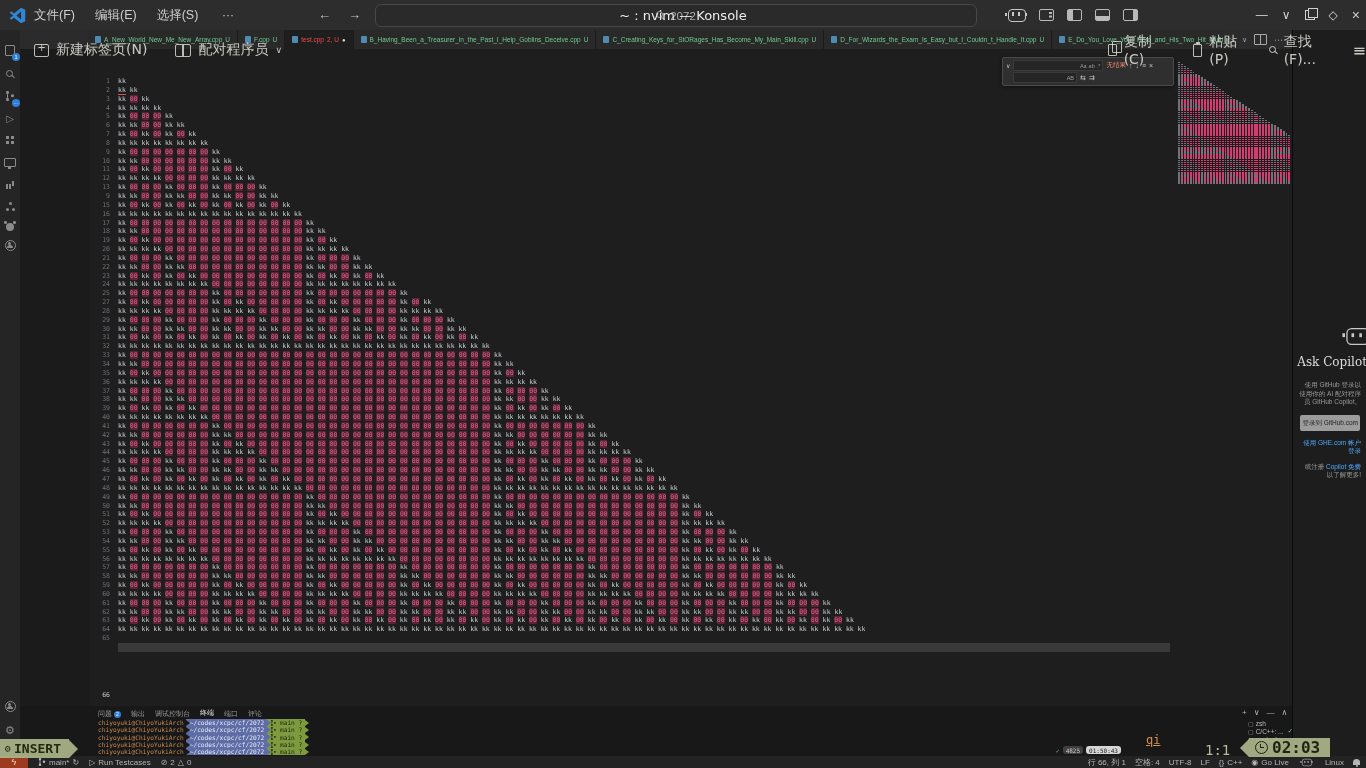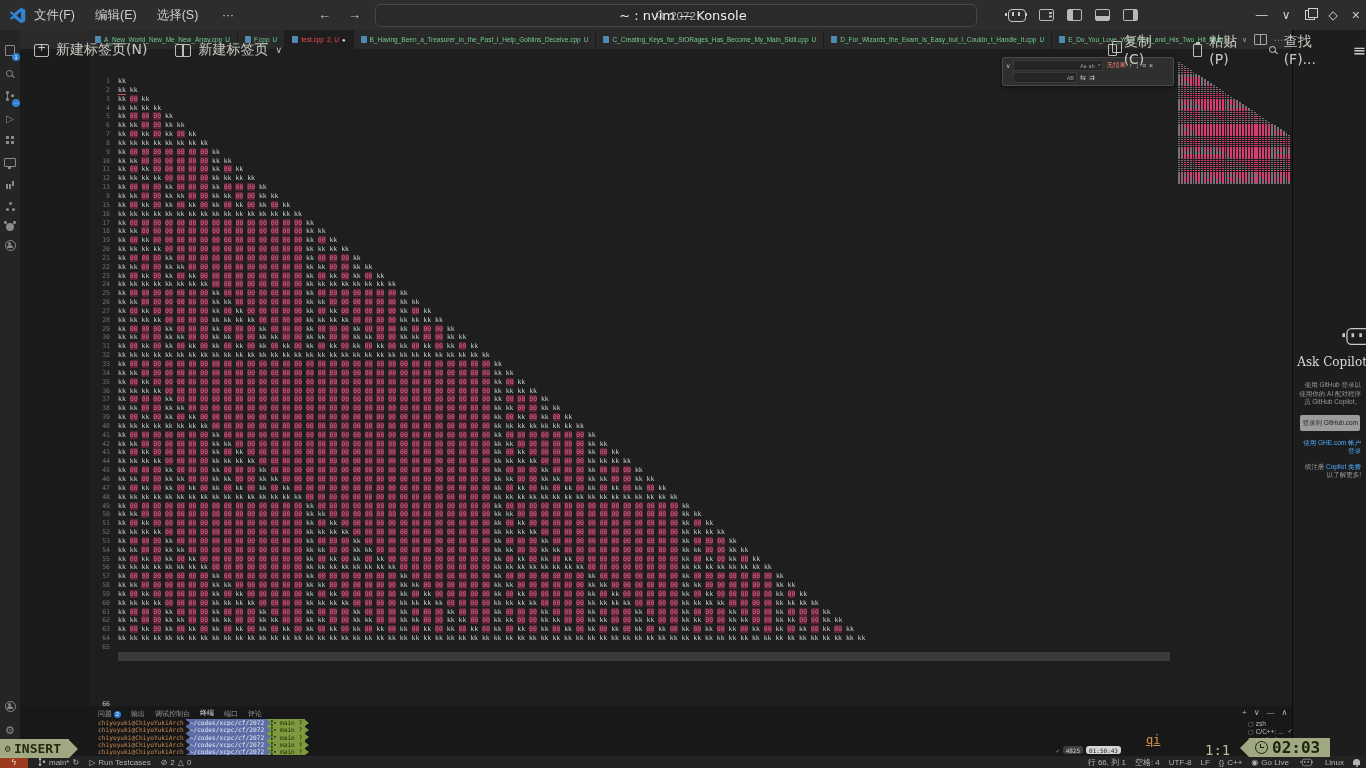--- a/index.html
+++ b/index.html
@@ -319,21 +319,21 @@
     <span>⋯</span>
     <span>×</span>
   </div>
   <div id="sidebar" class="abs"></div>
 
   <div class="ktool abs" style="left:34px;">
     <span class="ntico"></span>
     <span>新建标签页(N)</span>
     <span style="width:14px;"></span>
     <span class="spico2"></span>
-    <span>新建标签页</span>
+    <span>配对程序员</span>
     <span style="font-size:9px;">∨</span>
   </div>
   <div class="ktool abs" style="left:1072px;padding-left:36px;">
     <span class="cpico"></span>
     <span>复制(C)</span>
     <span style="width:18px;"></span>
     <span class="pico"></span>
     <span>粘贴(P)</span>
     <span style="width:8px;"></span>
     <span class="mag"></span>
@@ -362,21 +362,20 @@
         <div class="cl"><span class="g">16</span><span class="tx">kk kk kk kk kk kk kk kk kk kk kk kk kk kk kk kk</span></div>
         <div class="cl"><span class="g">17</span><span class="tx">kk <b>00</b> <b>00</b> <b>00</b> <b>00</b> <b>00</b> <b>00</b> <b>00</b> <b>00</b> <b>00</b> <b>00</b> <b>00</b> <b>00</b> <b>00</b> <b>00</b> <b>00</b> kk</span></div>
         <div class="cl"><span class="g">18</span><span class="tx">kk kk <b>00</b> <b>00</b> <b>00</b> <b>00</b> <b>00</b> <b>00</b> <b>00</b> <b>00</b> <b>00</b> <b>00</b> <b>00</b> <b>00</b> <b>00</b> <b>00</b> kk kk</span></div>
         <div class="cl"><span class="g">19</span><span class="tx">kk <b>00</b> kk <b>00</b> <b>00</b> <b>00</b> <b>00</b> <b>00</b> <b>00</b> <b>00</b> <b>00</b> <b>00</b> <b>00</b> <b>00</b> <b>00</b> <b>00</b> kk <b>00</b> kk</span></div>
         <div class="cl"><span class="g">20</span><span class="tx">kk kk kk kk <b>00</b> <b>00</b> <b>00</b> <b>00</b> <b>00</b> <b>00</b> <b>00</b> <b>00</b> <b>00</b> <b>00</b> <b>00</b> <b>00</b> kk kk kk kk</span></div>
         <div class="cl"><span class="g">21</span><span class="tx">kk <b>00</b> <b>00</b> <b>00</b> kk <b>00</b> <b>00</b> <b>00</b> <b>00</b> <b>00</b> <b>00</b> <b>00</b> <b>00</b> <b>00</b> <b>00</b> <b>00</b> kk <b>00</b> <b>00</b> <b>00</b> kk</span></div>
         <div class="cl"><span class="g">22</span><span class="tx">kk kk <b>00</b> <b>00</b> kk kk <b>00</b> <b>00</b> <b>00</b> <b>00</b> <b>00</b> <b>00</b> <b>00</b> <b>00</b> <b>00</b> <b>00</b> kk kk <b>00</b> <b>00</b> kk kk</span></div>
         <div class="cl"><span class="g">23</span><span class="tx">kk <b>00</b> kk <b>00</b> kk <b>00</b> kk <b>00</b> <b>00</b> <b>00</b> <b>00</b> <b>00</b> <b>00</b> <b>00</b> <b>00</b> <b>00</b> kk <b>00</b> kk <b>00</b> kk <b>00</b> kk</span></div>
         <div class="cl"><span class="g">24</span><span class="tx">kk kk kk kk kk kk kk kk <b>00</b> <b>00</b> <b>00</b> <b>00</b> <b>00</b> <b>00</b> <b>00</b> <b>00</b> kk kk kk kk kk kk kk kk</span></div>
         <div class="cl"><span class="g">25</span><span class="tx">kk <b>00</b> <b>00</b> <b>00</b> <b>00</b> <b>00</b> <b>00</b> <b>00</b> kk <b>00</b> <b>00</b> <b>00</b> <b>00</b> <b>00</b> <b>00</b> <b>00</b> kk <b>00</b> <b>00</b> <b>00</b> <b>00</b> <b>00</b> <b>00</b> <b>00</b> kk</span></div>
-        <div class="cl"><span class="g">26</span><span class="tx">kk kk <b>00</b> <b>00</b> <b>00</b> <b>00</b> <b>00</b> <b>00</b> kk kk <b>00</b> <b>00</b> <b>00</b> <b>00</b> <b>00</b> <b>00</b> kk kk <b>00</b> <b>00</b> <b>00</b> <b>00</b> <b>00</b> <b>00</b> kk kk</span></div>
         <div class="cl"><span class="g">27</span><span class="tx">kk <b>00</b> kk <b>00</b> <b>00</b> <b>00</b> <b>00</b> <b>00</b> kk <b>00</b> kk <b>00</b> <b>00</b> <b>00</b> <b>00</b> <b>00</b> kk <b>00</b> kk <b>00</b> <b>00</b> <b>00</b> <b>00</b> <b>00</b> kk <b>00</b> kk</span></div>
         <div class="cl"><span class="g">28</span><span class="tx">kk kk kk kk <b>00</b> <b>00</b> <b>00</b> <b>00</b> kk kk kk kk <b>00</b> <b>00</b> <b>00</b> <b>00</b> kk kk kk kk <b>00</b> <b>00</b> <b>00</b> <b>00</b> kk kk kk kk</span></div>
         <div class="cl"><span class="g">29</span><span class="tx">kk <b>00</b> <b>00</b> <b>00</b> kk <b>00</b> <b>00</b> <b>00</b> kk <b>00</b> <b>00</b> <b>00</b> kk <b>00</b> <b>00</b> <b>00</b> kk <b>00</b> <b>00</b> <b>00</b> kk <b>00</b> <b>00</b> <b>00</b> kk <b>00</b> <b>00</b> <b>00</b> kk</span></div>
         <div class="cl"><span class="g">30</span><span class="tx">kk kk <b>00</b> <b>00</b> kk kk <b>00</b> <b>00</b> kk kk <b>00</b> <b>00</b> kk kk <b>00</b> <b>00</b> kk kk <b>00</b> <b>00</b> kk kk <b>00</b> <b>00</b> kk kk <b>00</b> <b>00</b> kk kk</span></div>
         <div class="cl"><span class="g">31</span><span class="tx">kk <b>00</b> kk <b>00</b> kk <b>00</b> kk <b>00</b> kk <b>00</b> kk <b>00</b> kk <b>00</b> kk <b>00</b> kk <b>00</b> kk <b>00</b> kk <b>00</b> kk <b>00</b> kk <b>00</b> kk <b>00</b> kk <b>00</b> kk</span></div>
         <div class="cl"><span class="g">32</span><span class="tx">kk kk kk kk kk kk kk kk kk kk kk kk kk kk kk kk kk kk kk kk kk kk kk kk kk kk kk kk kk kk kk kk</span></div>
         <div class="cl"><span class="g">33</span><span class="tx">kk <b>00</b> <b>00</b> <b>00</b> <b>00</b> <b>00</b> <b>00</b> <b>00</b> <b>00</b> <b>00</b> <b>00</b> <b>00</b> <b>00</b> <b>00</b> <b>00</b> <b>00</b> <b>00</b> <b>00</b> <b>00</b> <b>00</b> <b>00</b> <b>00</b> <b>00</b> <b>00</b> <b>00</b> <b>00</b> <b>00</b> <b>00</b> <b>00</b> <b>00</b> <b>00</b> <b>00</b> kk</span></div>
         <div class="cl"><span class="g">34</span><span class="tx">kk kk <b>00</b> <b>00</b> <b>00</b> <b>00</b> <b>00</b> <b>00</b> <b>00</b> <b>00</b> <b>00</b> <b>00</b> <b>00</b> <b>00</b> <b>00</b> <b>00</b> <b>00</b> <b>00</b> <b>00</b> <b>00</b> <b>00</b> <b>00</b> <b>00</b> <b>00</b> <b>00</b> <b>00</b> <b>00</b> <b>00</b> <b>00</b> <b>00</b> <b>00</b> <b>00</b> kk kk</span></div>
         <div class="cl"><span class="g">35</span><span class="tx">kk <b>00</b> kk <b>00</b> <b>00</b> <b>00</b> <b>00</b> <b>00</b> <b>00</b> <b>00</b> <b>00</b> <b>00</b> <b>00</b> <b>00</b> <b>00</b> <b>00</b> <b>00</b> <b>00</b> <b>00</b> <b>00</b> <b>00</b> <b>00</b> <b>00</b> <b>00</b> <b>00</b> <b>00</b> <b>00</b> <b>00</b> <b>00</b> <b>00</b> <b>00</b> <b>00</b> kk <b>00</b> kk</span></div>
         <div class="cl"><span class="g">36</span><span class="tx">kk kk kk kk <b>00</b> <b>00</b> <b>00</b> <b>00</b> <b>00</b> <b>00</b> <b>00</b> <b>00</b> <b>00</b> <b>00</b> <b>00</b> <b>00</b> <b>00</b> <b>00</b> <b>00</b> <b>00</b> <b>00</b> <b>00</b> <b>00</b> <b>00</b> <b>00</b> <b>00</b> <b>00</b> <b>00</b> <b>00</b> <b>00</b> <b>00</b> <b>00</b> kk kk kk kk</span></div>

